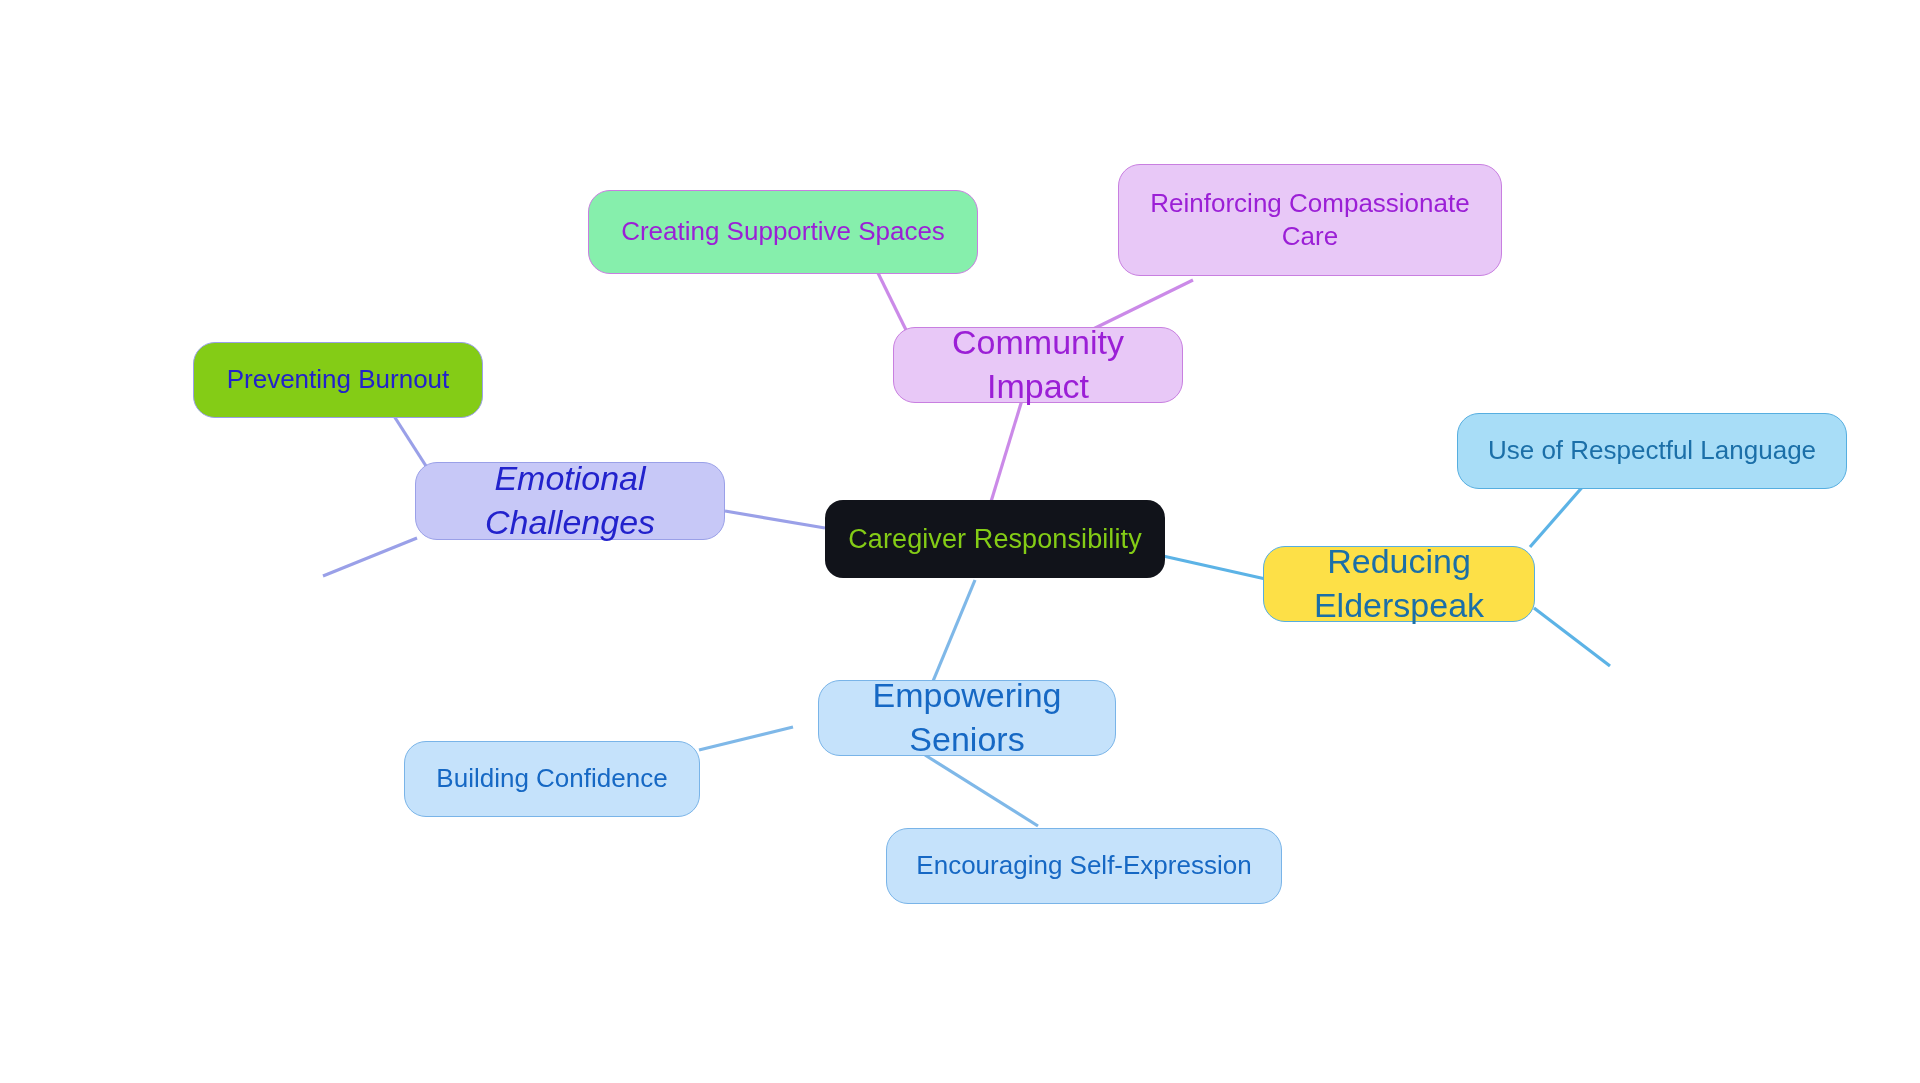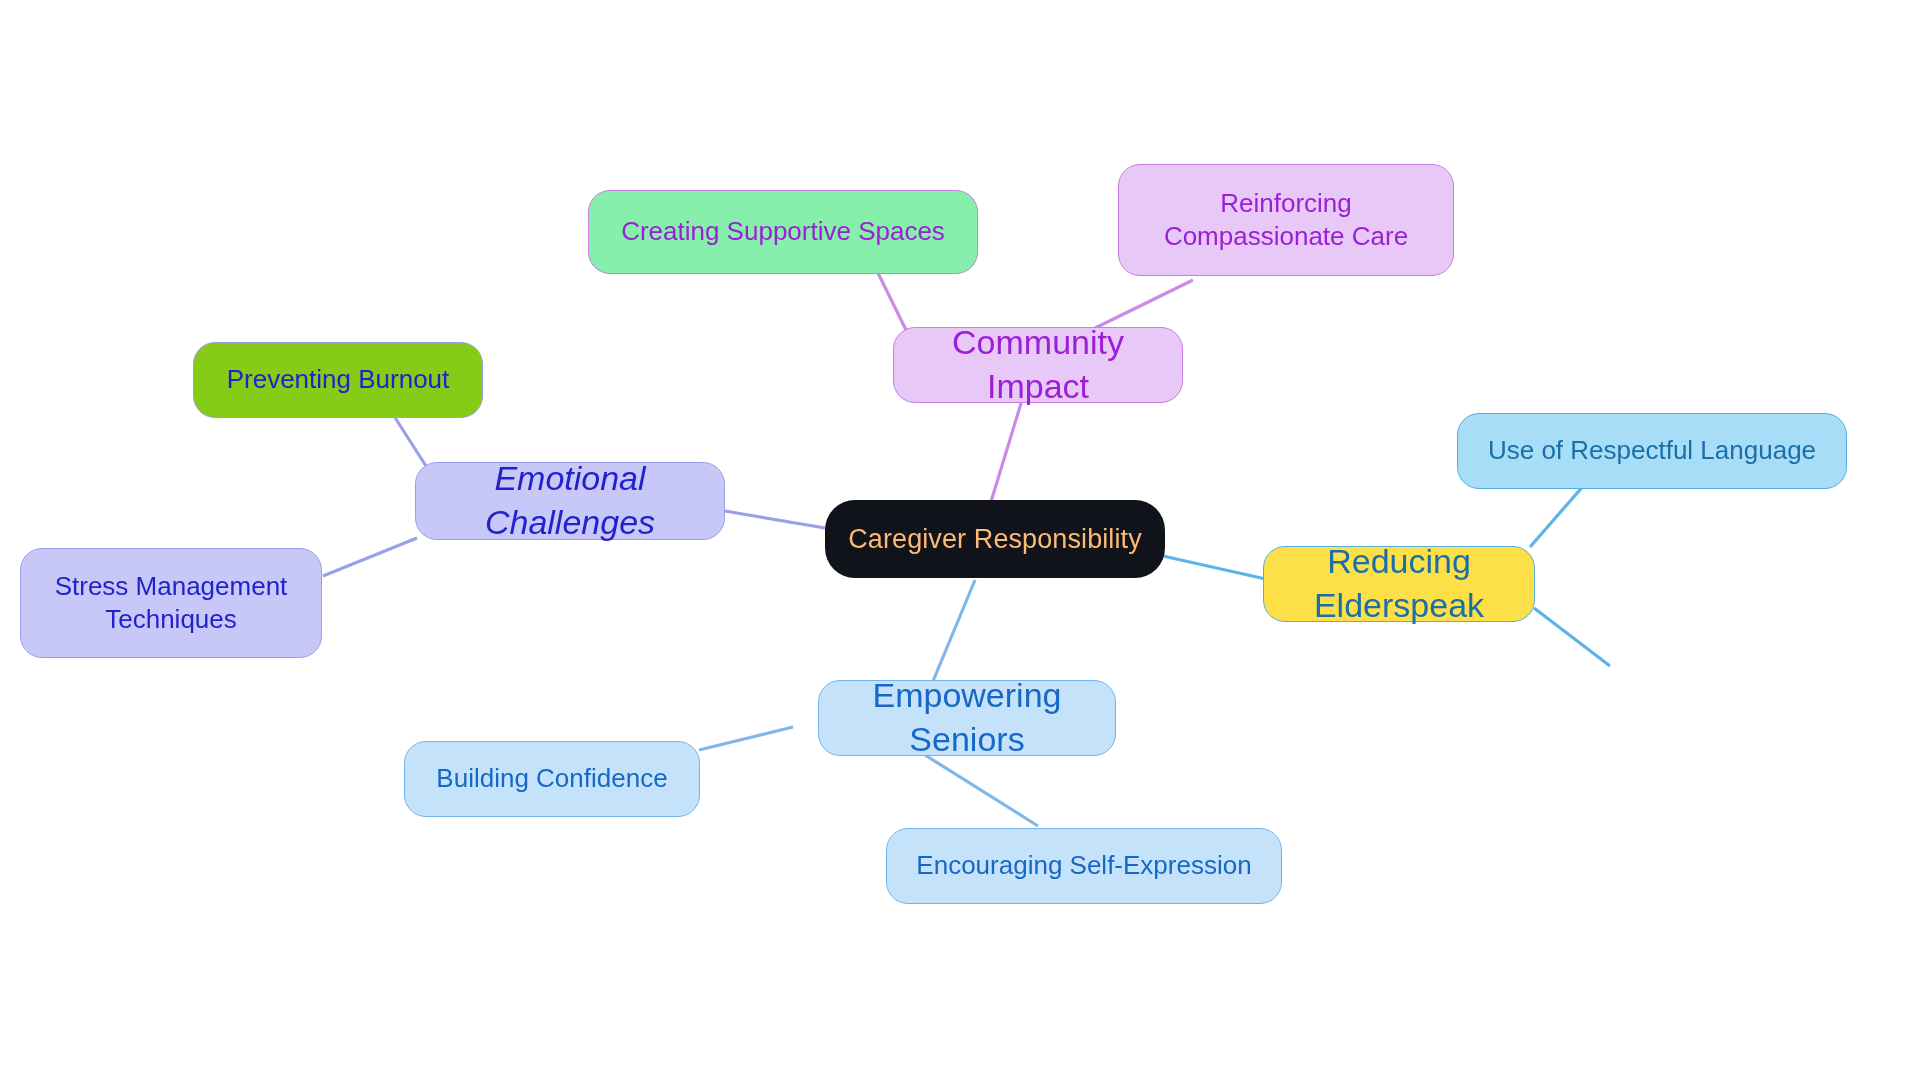--- a/index.html
+++ b/index.html
@@ -34,24 +34,24 @@
     justify-content: center;
     text-align: center;
     border-radius: 22px;
     border-style: solid;
     border-width: 1.5px;
     line-height: 1.28;
     white-space: pre-line;
     padding: 6px 14px;
   }
   .node.root {
-    border-radius: 30px;
+    border-radius: 18px;
     border-width: 0;
     background: #11131a;
-    color: #fdba74;
+    color: #84cc16;
     font-size: 27px;
     letter-spacing: 0.1px;
   }
   .node.branch  { font-size: 34px; }
   .node.leaf    { font-size: 26px; }
 </style>
 </head>
 <body>
 
 <div id="canvas">
@@ -88,35 +88,32 @@
   </div>
 
   <div class="node branch" style="left:893px; top:327px; width:290px; height:76px; background:#e8c8f7; border-color:#c87fe0; color:#9b1fd6;">
     <span>Community Impact</span>
   </div>
 
   <div class="node leaf" style="left:588px; top:190px; width:390px; height:84px; background:#86efac; border-color:#c87fe0; color:#9b1fd6;">
     <span>Creating Supportive Spaces</span>
   </div>
 
-  <div class="node leaf" style="left:1118px; top:164px; width:336px; height:112px; background:#e8c8f7; border-color:#c87fe0; color:#9b1fd6;align-items:center;">
+  <div class="node leaf" style="left:1118px; top:164px; width:384px; height:112px; background:#e8c8f7; border-color:#c87fe0; color:#9b1fd6;align-items:center;">
     <span>Reinforcing Compassionate Care</span>
   </div>
 
   <div class="node branch" style="left:415px; top:462px; width:310px; height:78px; background:#c7c8f7; border-color:#9aa0e8; color:#2222cc;font-style:italic;">
     <span>Emotional Challenges</span>
   </div>
 
   <div class="node leaf" style="left:193px; top:342px; width:290px; height:76px; background:#84cc16; border-color:#9aa0e8; color:#2222cc;">
     <span>Preventing Burnout</span>
   </div>
 
-  <div class="node leaf" style="left:20px; top:548px; width:302px; height:110px; background:#c7c8f7; border-color:#9aa0e8; color:#2222cc;">
-    <span>Stress Management Techniques</span>
-  </div>
 
   <div class="node branch" style="left:1263px; top:546px; width:272px; height:76px; background:#fde047; border-color:#56aee0; color:#1b6fa8;">
     <span>Reducing Elderspeak</span>
   </div>
 
   <div class="node leaf" style="left:1457px; top:413px; width:390px; height:76px; background:#a8ddf7; border-color:#56aee0; color:#1b6fa8;">
     <span>Use of Respectful Language</span>
   </div>
 
 

